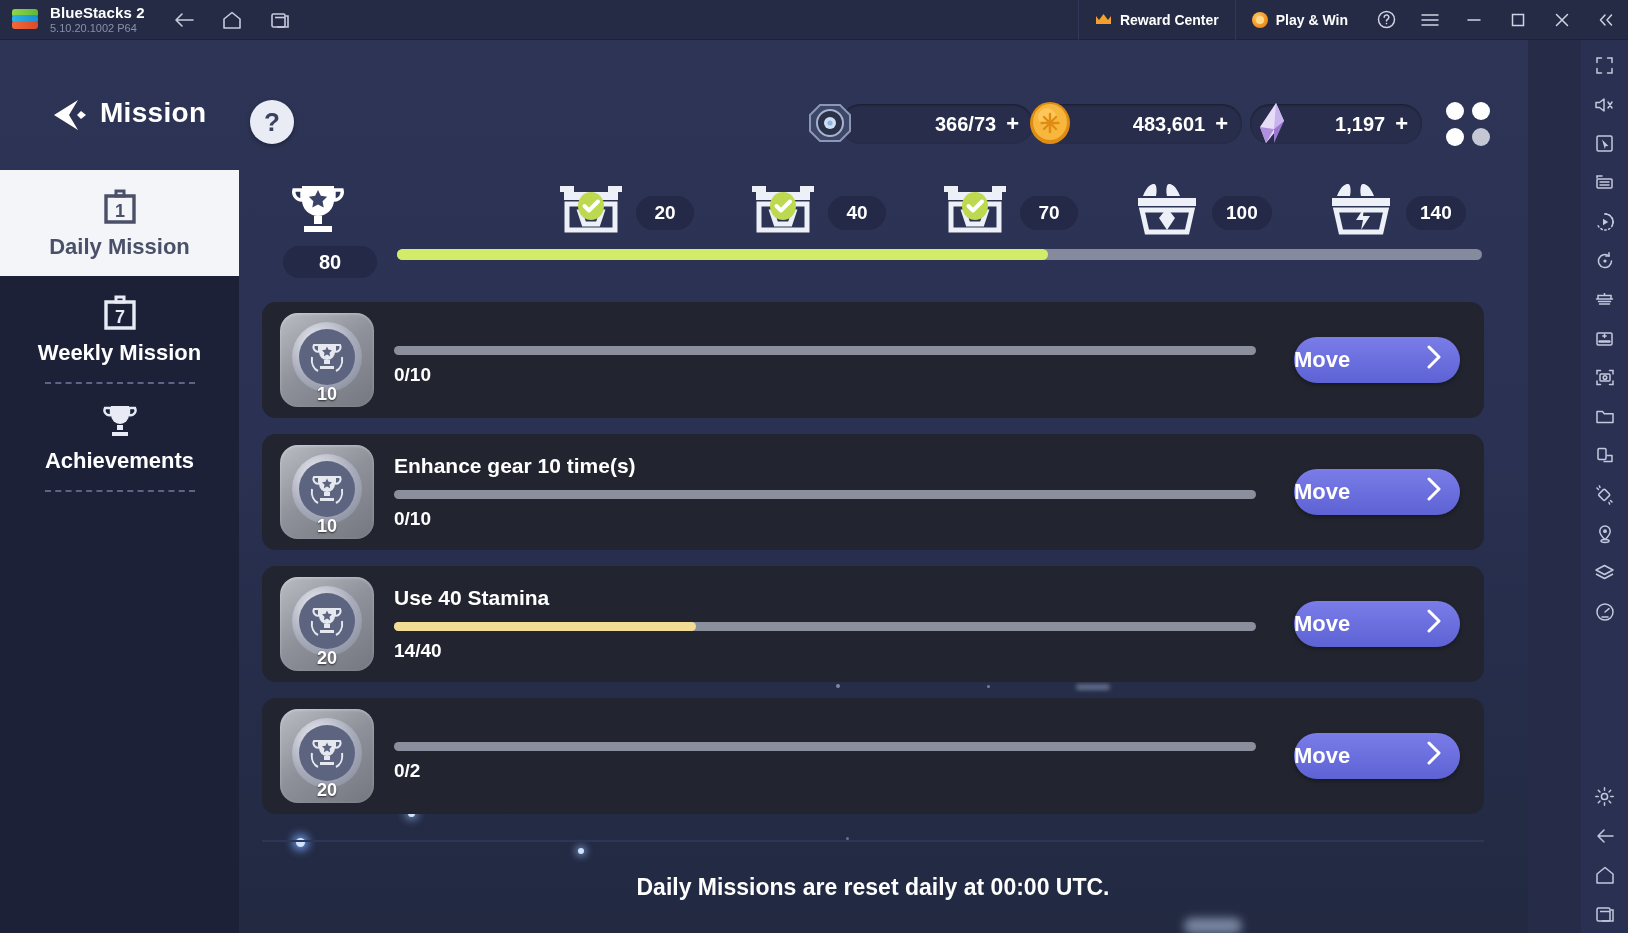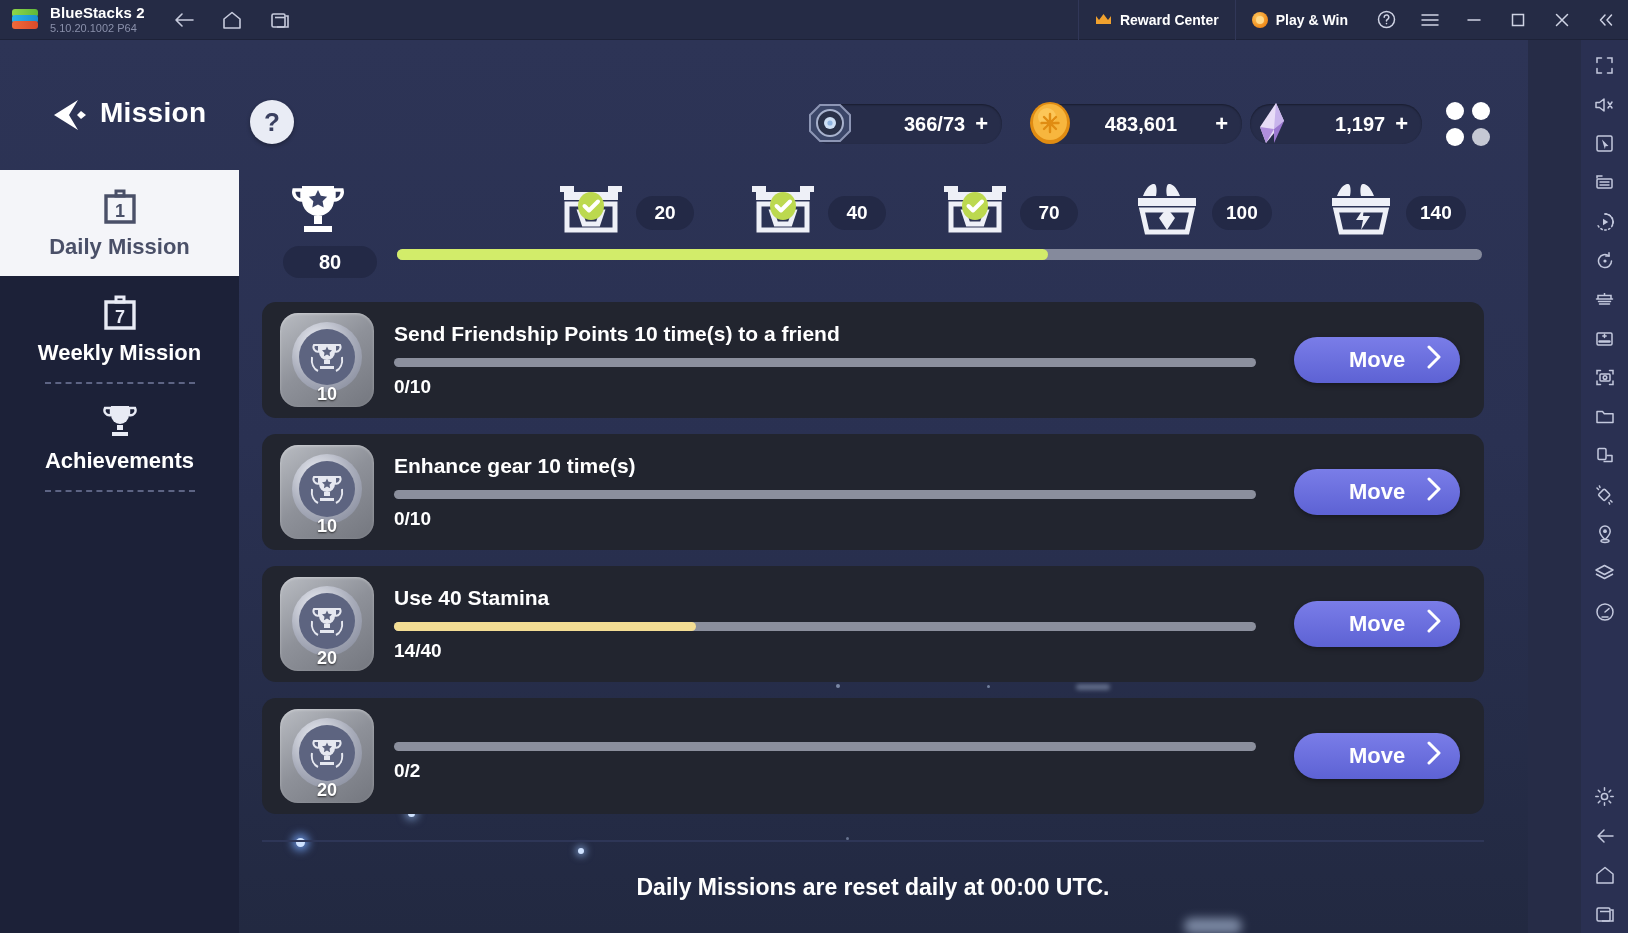--- a/index.html
+++ b/index.html
@@ -140,21 +140,21 @@
     text-align: center; color: #ffffff; font-size: 18px; font-weight: bold;
     text-shadow: 0 1px 2px rgba(0,0,0,.7); }
   .mbody { flex: 1; margin-left: 20px; margin-right: 22px; }
   .mtitle { color: #ffffff; font-size: 21px; font-weight: bold; }
   .mbar { margin-top: 12px; width: 862px; height: 9px; border-radius: 5px;
     background: #8b8f9d; }
   .mbar-fill { height: 9px; border-radius: 5px; background: #f3dd94; }
   .mcount { margin-top: 9px; color: #ffffff; font-size: 19px; font-weight: bold; }
   .mbtn { margin-right: 24px; width: 166px; height: 46px; border-radius: 23px;
     background: linear-gradient(180deg,#7a7de8,#5d62d4);
-    display: flex; align-items: center; justify-content: center; position: relative;
+    display: flex; align-items: center; justify-content: flex-start; position: relative;
     color: #ffffff; font-size: 22px; font-weight: bold; cursor: pointer;
     box-shadow: 0 2px 5px rgba(0,0,0,.35); }
   .mbtn .chev { position: absolute; right: 18px; top: 50%;
     transform: translateY(-50%); }
 
   .footer-note { position: absolute; left: 262px; top: 800px; width: 1222px;
     height: 93px; border-top: 2px solid #2e3657;
     display: flex; align-items: center; justify-content: center;
     color: #ffffff; font-size: 23px; font-weight: bold; }
 </style>
@@ -384,36 +384,36 @@
       <div class="back-arrow">
         <svg width="44" height="34" viewBox="0 0 44 34">
             <path d="M30 2L6 17l24 15-9-15z" fill="#ffffff"></path>
             <path d="M33 13l5 4-5 4-4-4z" fill="#ffffff"></path>
           </svg>
       </div>
       <div class="mission-title">Mission</div>
       <div class="help-btn">?</div>
 
       <div class="cur-group" style="left:810px;">
-        <div class="cur-pill" style="width:192px; padding-left:56px;">
+        <div class="cur-pill" style="width:192px; padding-left:56px;margin-left:31px;">
           <span class="cur-val">366/73</span>
           <span class="cur-plus">+</span>
           <div class="cur-icon">
             <svg width="52" height="52" viewBox="0 0 52 52">
               <path d="M16 8h20l10 10v16L36 44H16L6 34V18z" fill="#3b4668" stroke="#8d96b5" stroke-width="2"></path>
               <circle cx="26" cy="26" r="13" fill="#2a3148" stroke="#a8b2cd" stroke-width="2"></circle>
               <circle cx="26" cy="26" r="6" fill="#cfe0f5"></circle>
               <circle cx="26" cy="26" r="2.6" fill="#8fb4e0"></circle>
             </svg>
           </div>
         </div>
       </div>
 
       <div class="cur-group" style="left:1030px;">
-        <div class="cur-pill" style="width:212px; padding-left:58px;gap:28px;">
+        <div class="cur-pill" style="width:212px; padding-left:58px;">
           <span class="cur-val">483,601</span>
           <span class="cur-plus">+</span>
           <div class="cur-icon">
             <svg width="52" height="52" viewBox="0 0 52 52">
               <ellipse cx="26" cy="26" rx="20" ry="21" fill="#e08c12"></ellipse>
               <ellipse cx="26" cy="25" rx="17" ry="18" fill="#f7b63e"></ellipse>
               <ellipse cx="23" cy="20" rx="9" ry="9" fill="#ffd06a" opacity=".6"></ellipse>
               <g stroke="#e08c12" stroke-width="2.4" stroke-linecap="round">
                 <path d="M26 17v18M17.5 26h17M20 20l12 12M32 20L20 32"></path>
               </g>
@@ -562,21 +562,20 @@
                 <path d="M13 6H8a4.5 4.5 0 005 6.5zM29 6h5a4.5 4.5 0 01-5 6.5z" fill="none" stroke="#e6e8f0" stroke-width="2"></path>
                 <path d="M18 21h6v4h-6zM14 27h14v3H14z" fill="#e6e8f0"></path>
                 <path d="M21 7.5l1.5 3.2 3.5.5-2.5 2.5.6 3.5-3.1-1.7-3.1 1.7.6-3.5L16 11.2l3.5-.5z" fill="#5d6480"></path>
                 <path d="M6 18c-1 7 2 12 6 14M36 18c1 7-2 12-6 14" stroke="#e6e8f0" stroke-width="2" fill="none"></path>
               </svg>
             </div>
           </div>
           <div class="mnum">10</div>
         </div>
         <div class="mbody">
-          <div class="mtitle">Send Friendship Points 10 time(s) to a friend</div>
           <div class="mbar">
             <div class="mbar-fill" style="width: 0%;"></div>
           </div>
           <div class="mcount">0/10</div>
         </div>
         <div class="mbtn">
           <span>Move</span>
           <span class="chev">
             <svg width="16" height="24" viewBox="0 0 16 24">
                 <path d="M3 2l10 10L3 22" stroke="#ffffff" stroke-width="3" fill="none" stroke-linecap="round" stroke-linejoin="round"></path>

